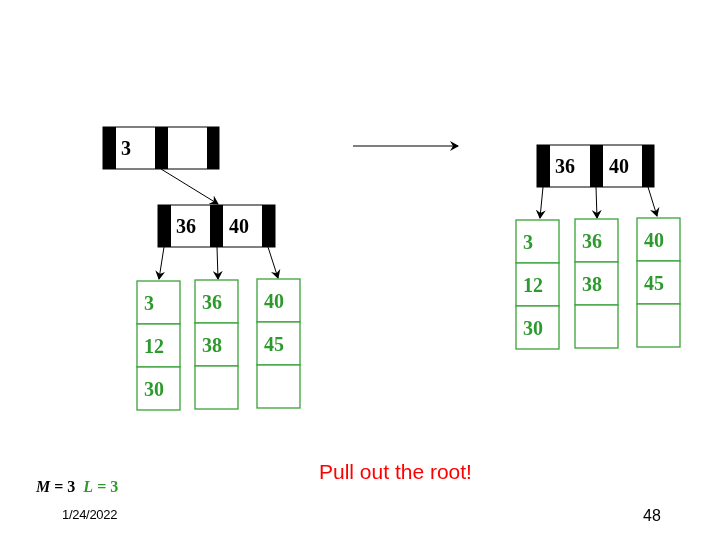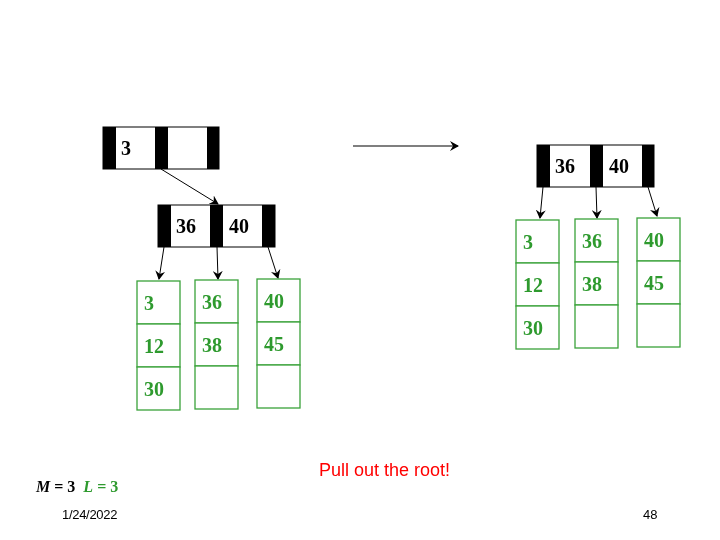--- a/index.html
+++ b/index.html
@@ -1,26 +1,26 @@
 <!DOCTYPE html>
 <html><head>
   <meta charset="utf-8">
   <style>
     html, body { margin: 0; padding: 0; background: #ffffff; }
     body { width: 720px; height: 540px; position: relative; overflow: hidden; }
     svg { position: absolute; left: 0; top: 0; }
     .key { font-family: "Liberation Serif", serif; font-weight: bold; font-size: 20px; }
     .leafkey { font-family: "Liberation Serif", serif; font-weight: bold; font-size: 20px; fill: #2e9a2e; }
-    .caption { position: absolute; font-family: "Liberation Sans", sans-serif; font-size: 18px; color: #ff0000; left: 319px; top: 460px; }
+    .caption { position: absolute; font-family: "Liberation Sans", sans-serif; font-size: 21px; color: #ff0000; left: 319px; top: 460px; }
     .params { position: absolute; left: 36px; top: 478px; font-family: Liberation Serif, serif; font-weight: bold; font-size: 16px; }
     .params .m { font-style: italic; color: #000; }
     .params .l { color: #2e9a2e; }
     .params .lname { font-style: italic; }
     .date { position: absolute; left: 62px; top: 507px; font-family: Liberation Sans, sans-serif; font-size: 13px; color: #000; letter-spacing: -0.3px; }
-    .page { position: absolute; left: 643px; top: 507px; font-family: "Liberation Sans", sans-serif; font-size: 13px; color: #000; }
+    .page { position: absolute; left: 643px; top: 507px; font-family: "Liberation Sans", sans-serif; font-size: 16px; color: #000; }
   </style>
 </head>
 <body>
 
 <svg width="720" height="540" viewBox="0 0 720 540">
   <defs>
     <marker id="ah" markerWidth="10" markerHeight="10" refX="8" refY="5" orient="auto" markerUnits="userSpaceOnUse">
       <path d="M0,0 L9,5 L0,10 L3,5 Z" fill="#000"></path>
     </marker>
   </defs>

